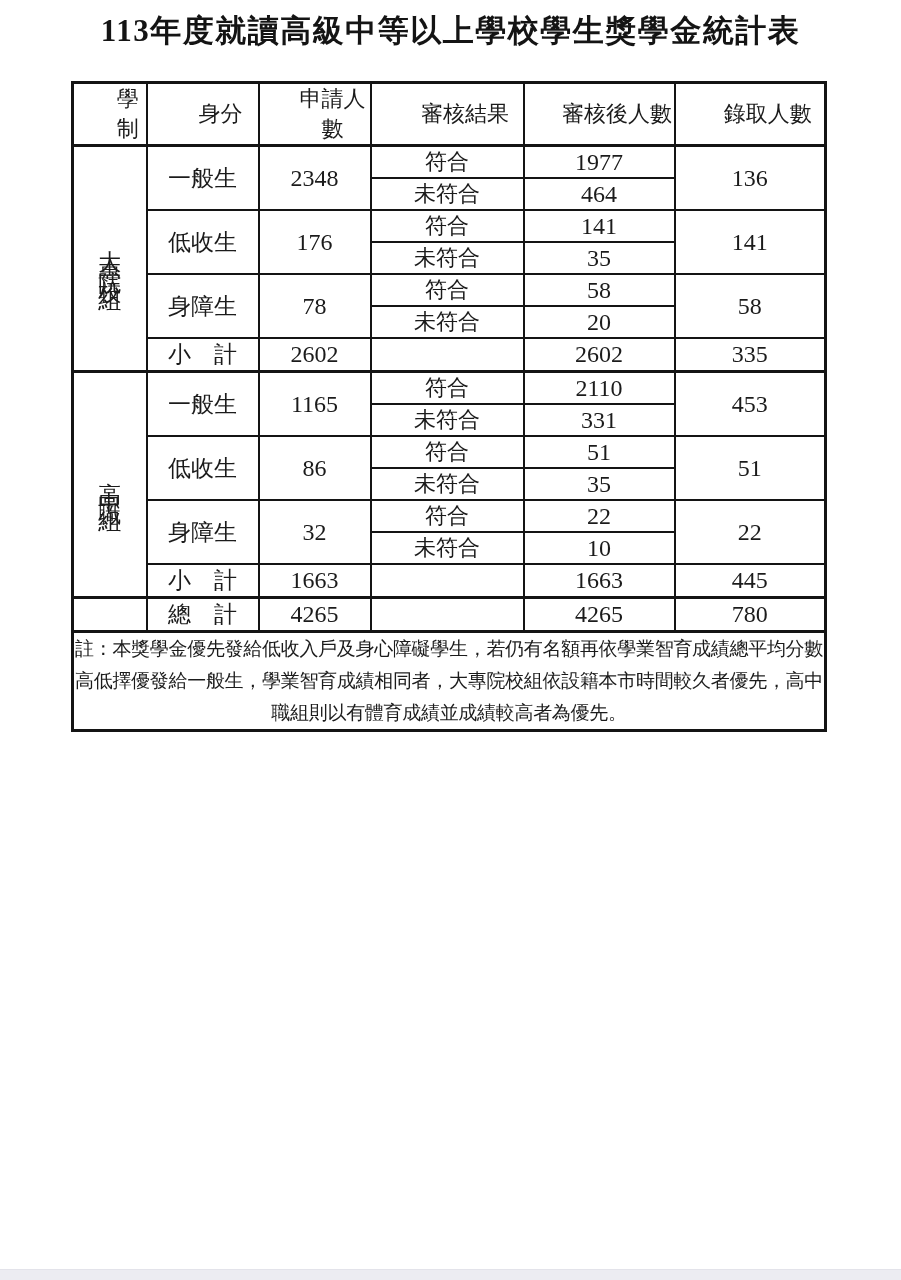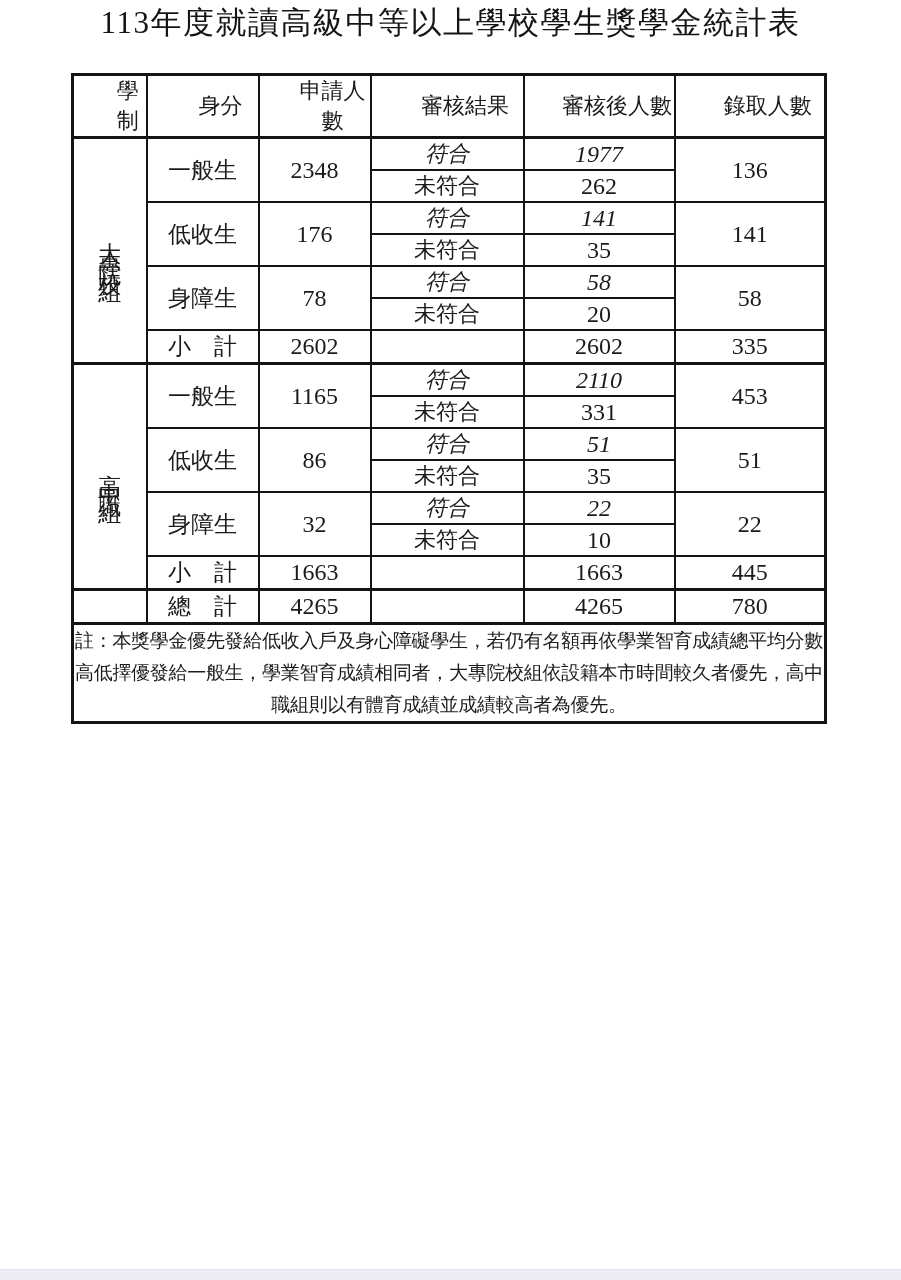--- a/index.html
+++ b/index.html
@@ -10,24 +10,24 @@
   .page {
     position: relative;
     width: 901px;
     height: 1280px;
     background: #ffffff;
     overflow: hidden;
     font-family: "Liberation Serif", "DejaVu Serif", serif;
     color: #1b1b1b;
   }
   .title {
-    margin: 4px;
+    margin: 12px;
     text-align: center;
     font-size: 31px;
-    font-weight: normal;
+    font-weight: bold;
     letter-spacing: 1.5px;
     line-height: 38px;
     color: #141414;
   }
   table.stats {
     border-collapse: collapse;
     table-layout: fixed;
     margin: 31px 0 0 71px;
     width: 753px;
     border: 3px solid #141414;
@@ -47,21 +47,21 @@
 
   tr.hdr th      { border-bottom-width: 3px; font-size: 22px; padding-left: 36px; }
   tr.subtotal td { border-bottom-width: 3px; }
   tr.total td    { border-bottom-width: 3px; }
 
   .ident { font-size: 23px; }
   .rev   { font-size: 22px; }
   .num   { font-size: 24px; }
 
   
-  .thin-b { border-bottom: 1px solid #3a3a3a; font-style: italic; }
+  .thin-b { border-bottom: 1px solid #3a3a3a; }
   .thin-t { border-top: 1px solid #3a3a3a; margin-top: 8px; }
 
   td.school { vertical-align: middle; text-align: center; }
   .vtext {
     display: inline-block;
     writing-mode: vertical-rl;
     text-orientation: upright;
     font-size: 23px;
     letter-spacing: 10px;
     line-height: 1;
@@ -115,21 +115,21 @@
         <span class="vtext">大專院校組</span>
       </td>
       <td class="ident" rowspan="2">一般生</td>
       <td class="num" rowspan="2">2348</td>
       <td class="rev thin-b">符合</td>
       <td class="num thin-b">1977</td>
       <td class="num" rowspan="2">136</td>
     </tr>
     <tr class="sub">
       <td class="rev thin-t">未符合</td>
-      <td class="num thin-t">262</td>
+      <td class="num thin-t">464</td>
     </tr>
 
     <tr class="sub">
       <td class="ident" rowspan="2">低收生</td>
       <td class="num" rowspan="2">176</td>
       <td class="rev thin-b">符合</td>
       <td class="num thin-b">141</td>
       <td class="num" rowspan="2">141</td>
     </tr>
     <tr class="sub">

